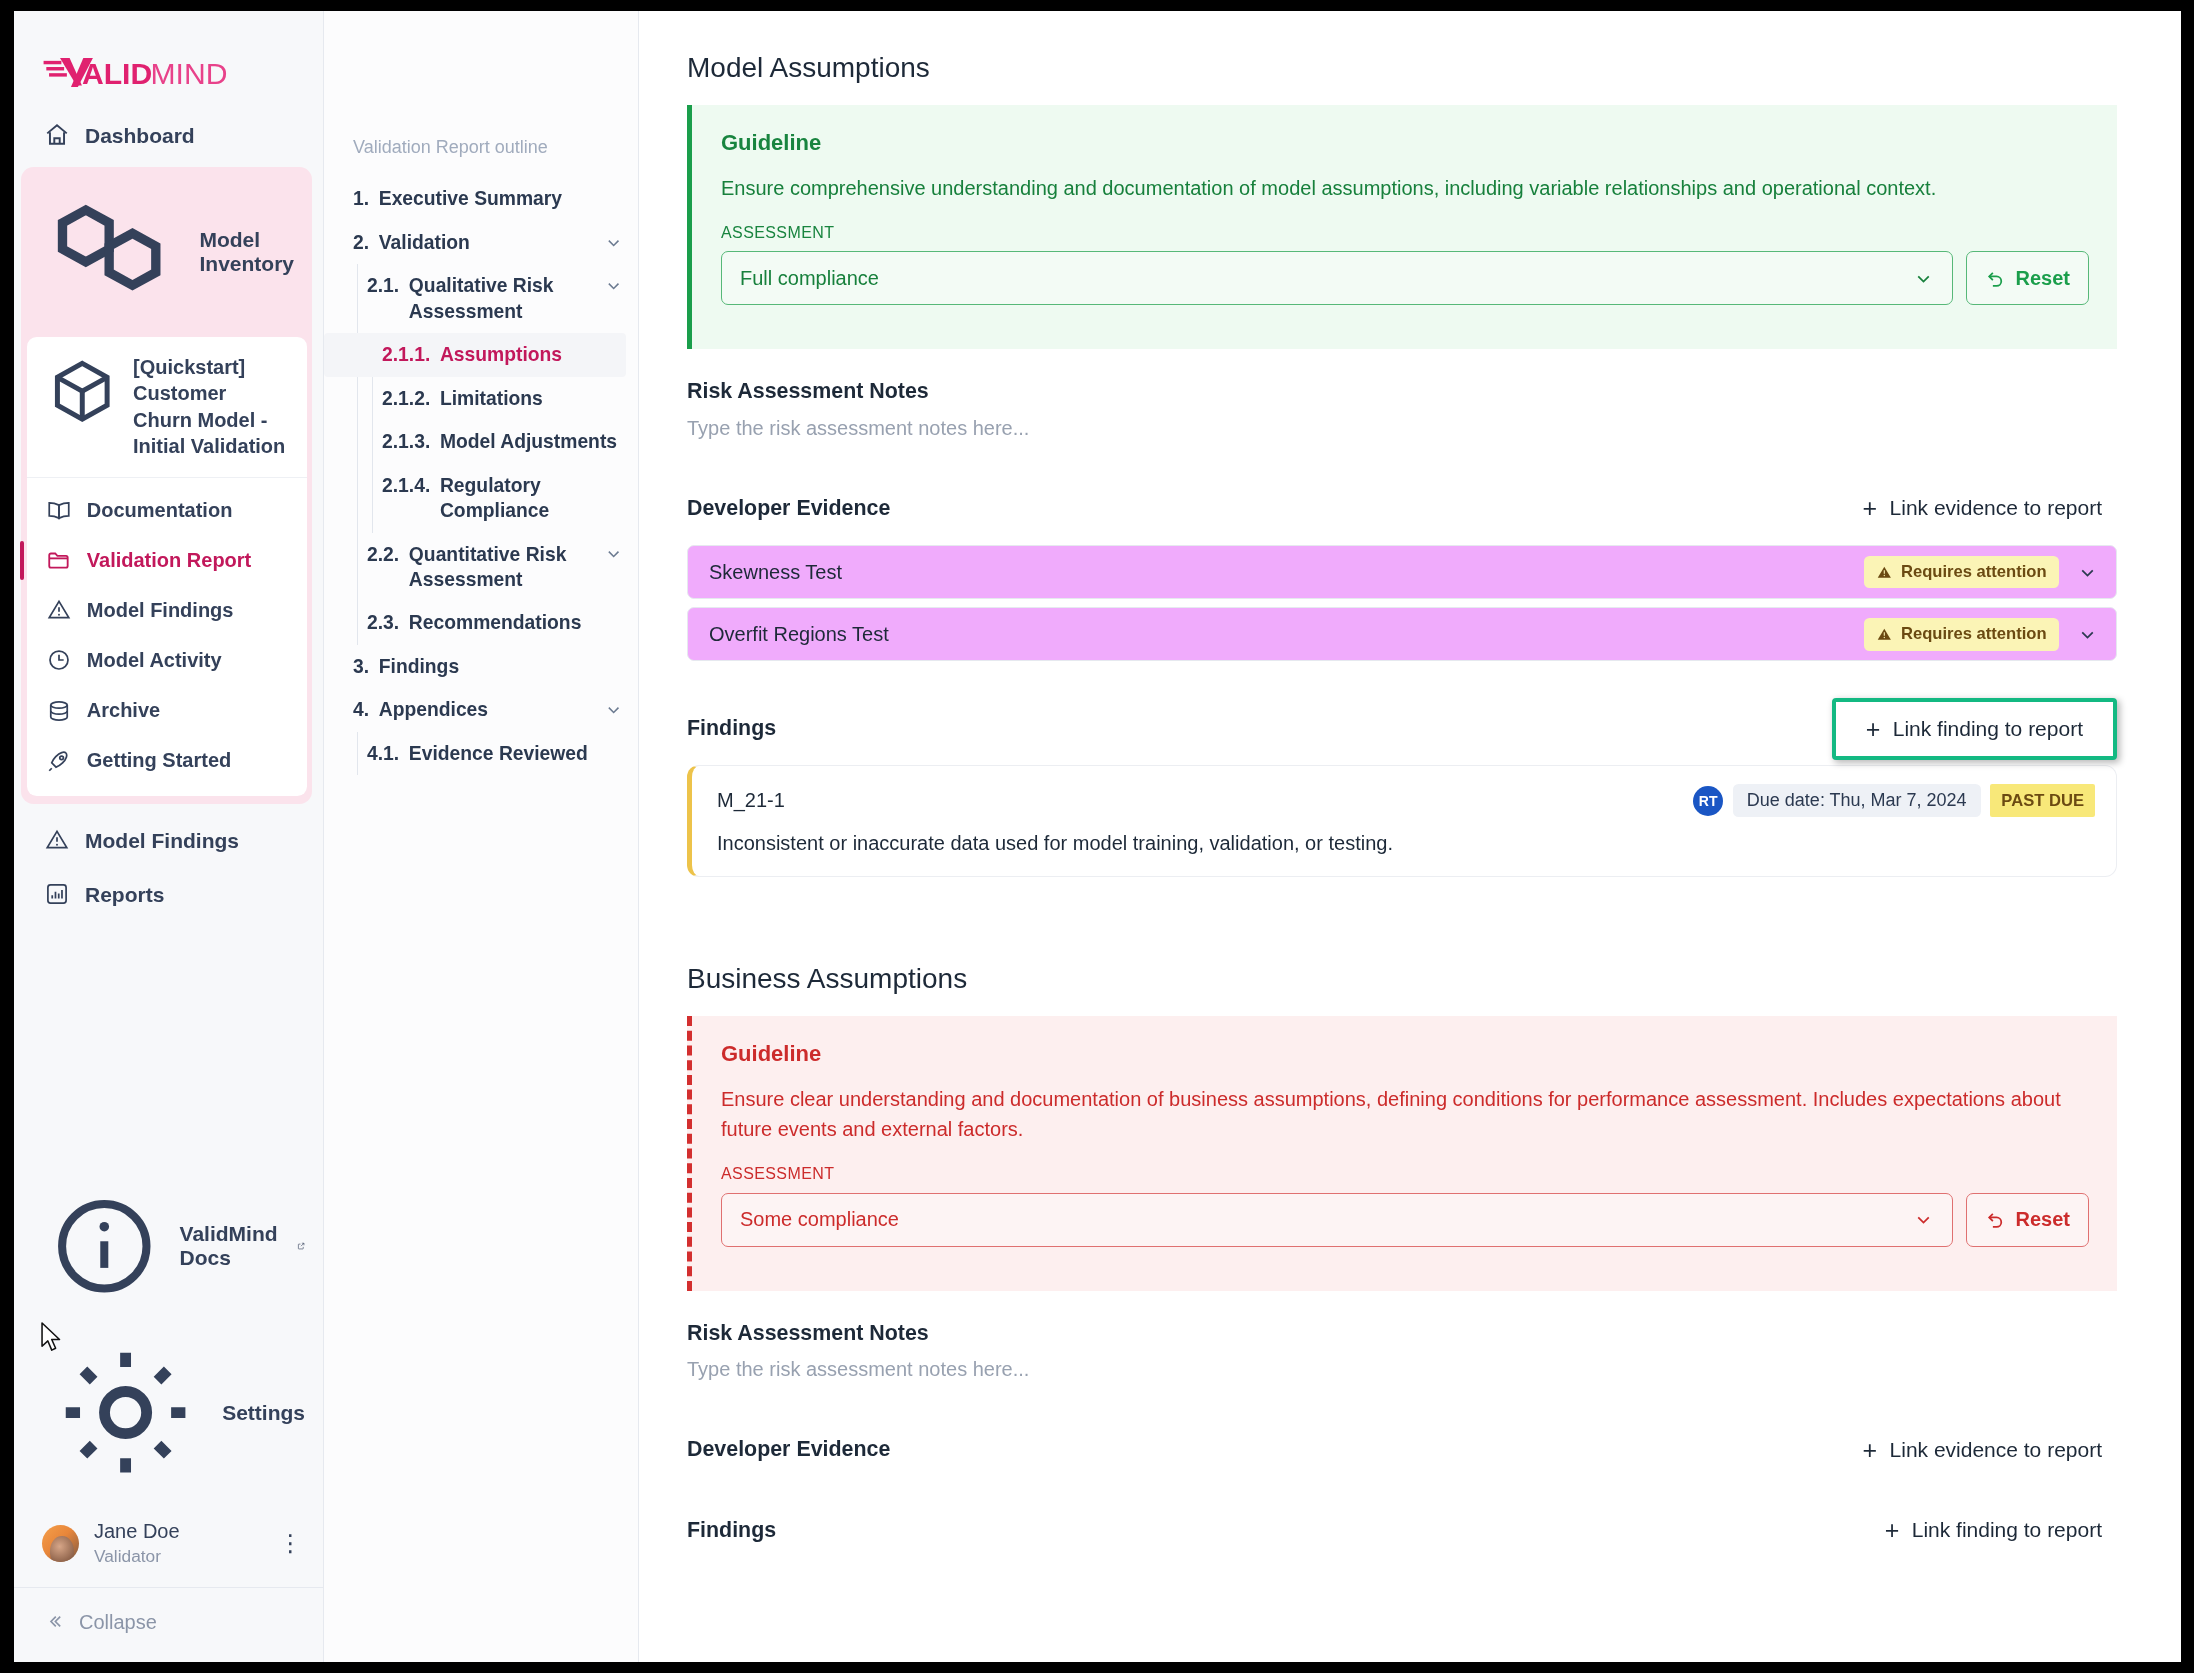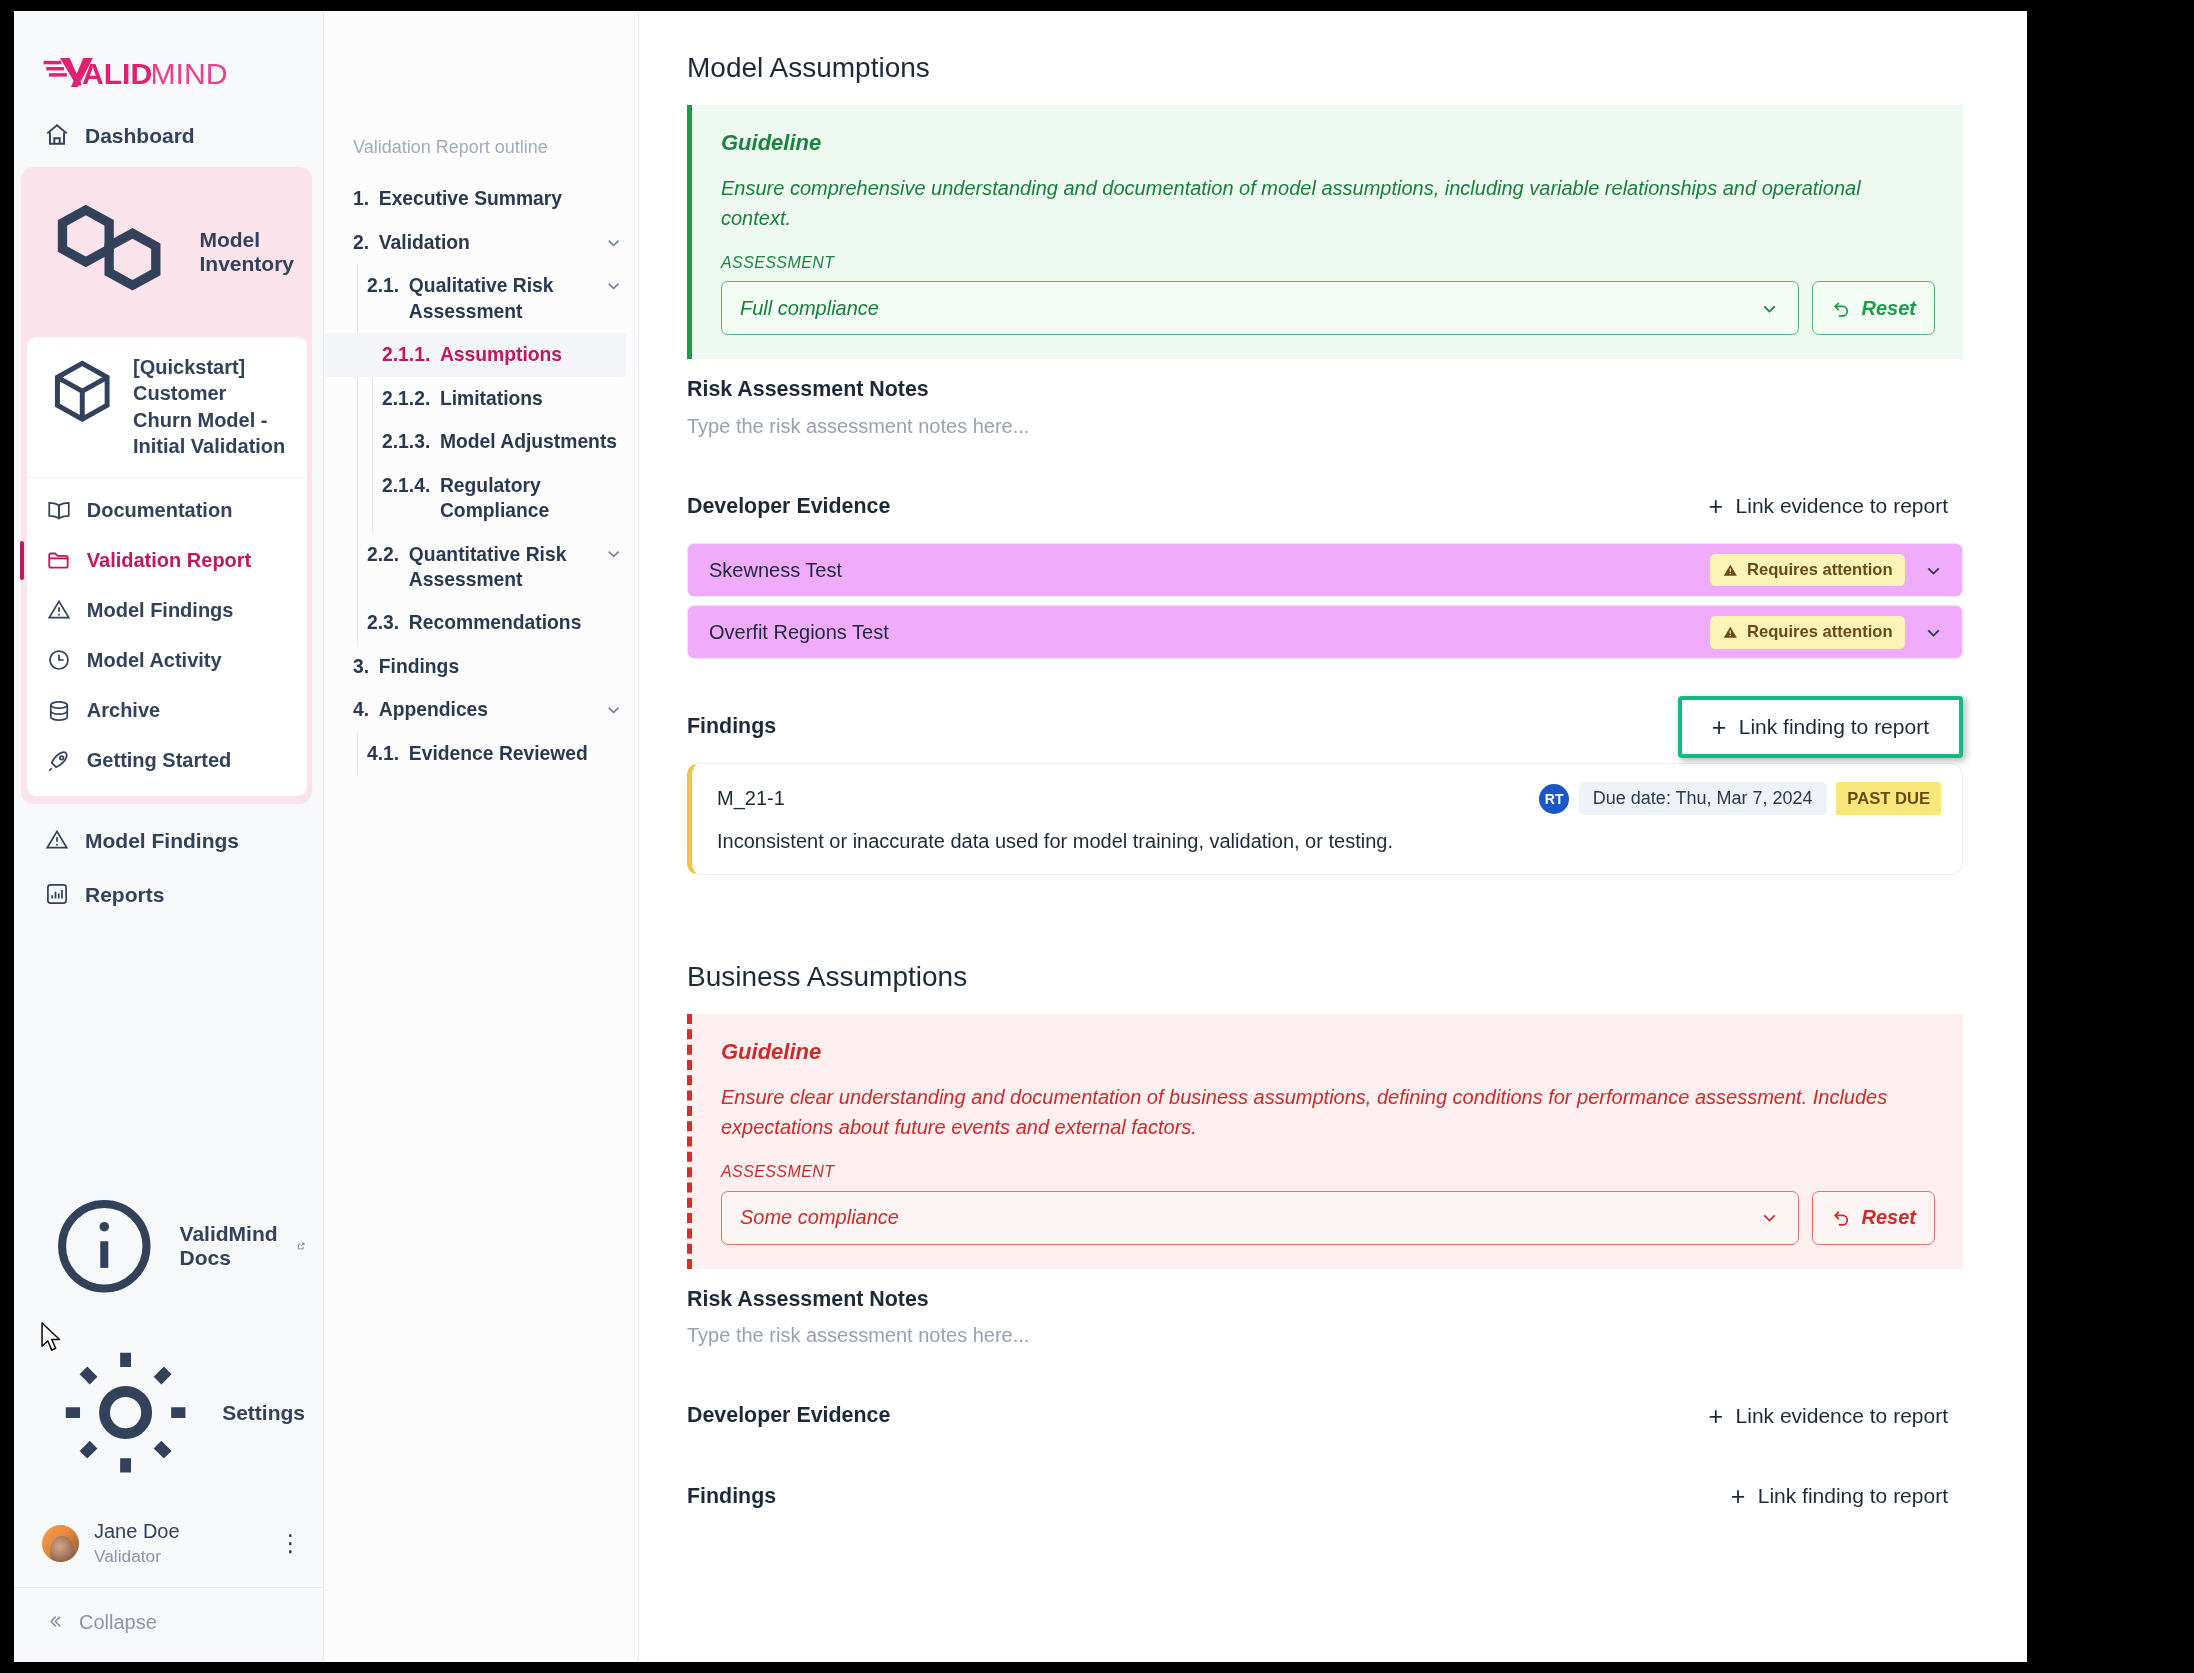--- a/index.html
+++ b/index.html
@@ -5,21 +5,21 @@
   * { box-sizing: border-box; margin: 0; padding: 0; }
   html, body {
     width: 2194px; height: 1673px;
     background: #000;
     font-family: "Liberation Sans", sans-serif;
     -webkit-font-smoothing: antialiased;
   }
   .frame {
     position: absolute;
     left: 14px; top: 11px;
-    width: 2013px; height: 1651px;
+    width: 2167px; height: 1651px;
     background: #ffffff;
     display: flex;
     overflow: hidden;
   }
 
   
   .sidebar {
     width: 310px; flex: 0 0 310px;
     background: #f7f8fa;
     border-right: 1.4px solid #e6e9ef;
@@ -147,23 +147,22 @@
   
   .main { flex:1 1 auto; background:#fff; padding: 41px 64px 0 48px; overflow:hidden; }
   .section-title {
     font-size: 28px; font-weight: 400; color:#1d2938; margin-bottom: 21px;
   }
   .section-title.second { margin-top: 86px; }
 
   .guideline {
     background:#eefaf1;
     border-left: 5.5px solid #1a9e4b;
-    padding: 25px 28px 24px 29px;
-    margin-bottom: 18px;
-    font-style: italic;
+    padding: 25px 28px 44px 29px;
+    margin-bottom: 30px;
   }
   .guideline.danger {
     background:#fdefef;
     border-left: 5.5px dashed #d32f2f;
   }
   .g-title { font-size: 22px; font-weight:600; color:#18843f; margin-bottom: 16.6px; }
   .guideline.danger .g-title { color:#cc2b2b; }
   .g-body { font-size: 20px; color:#17803c; line-height:1.5; margin-bottom: 21px; }
   .guideline.danger .g-body { color:#cc2b2b; }
   .g-assess-label { font-size: 16px; letter-spacing:0.4px; color:#18843f; font-weight:400; margin-bottom:9.7px; }

